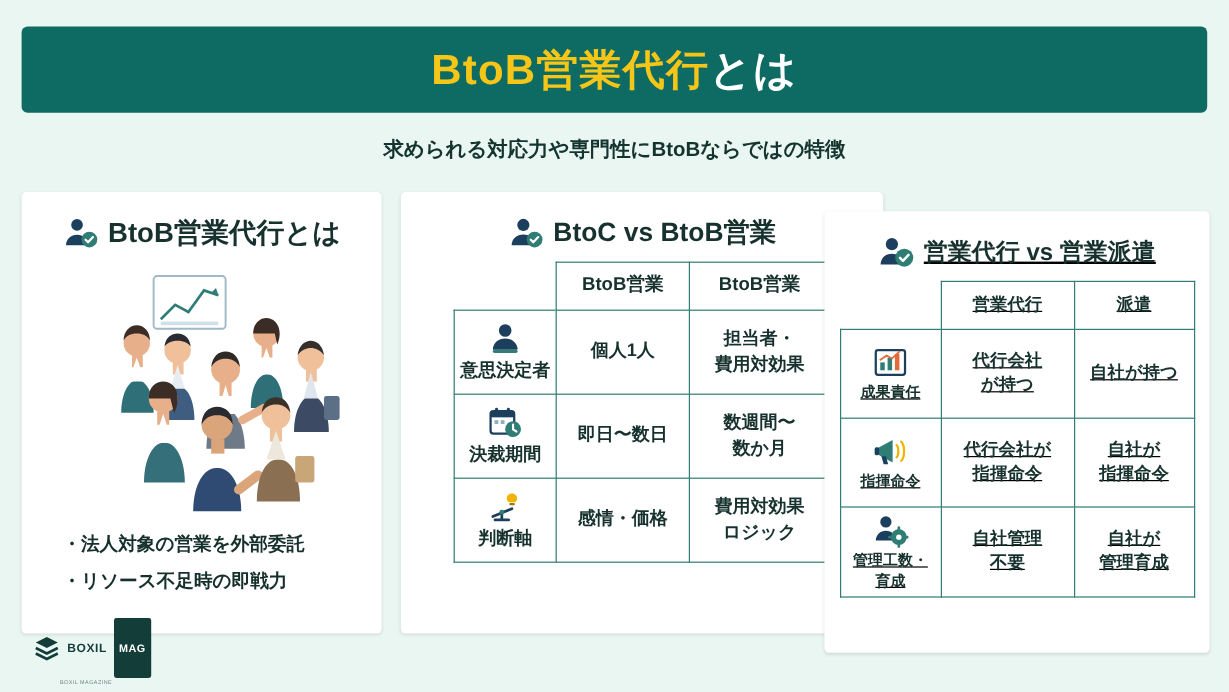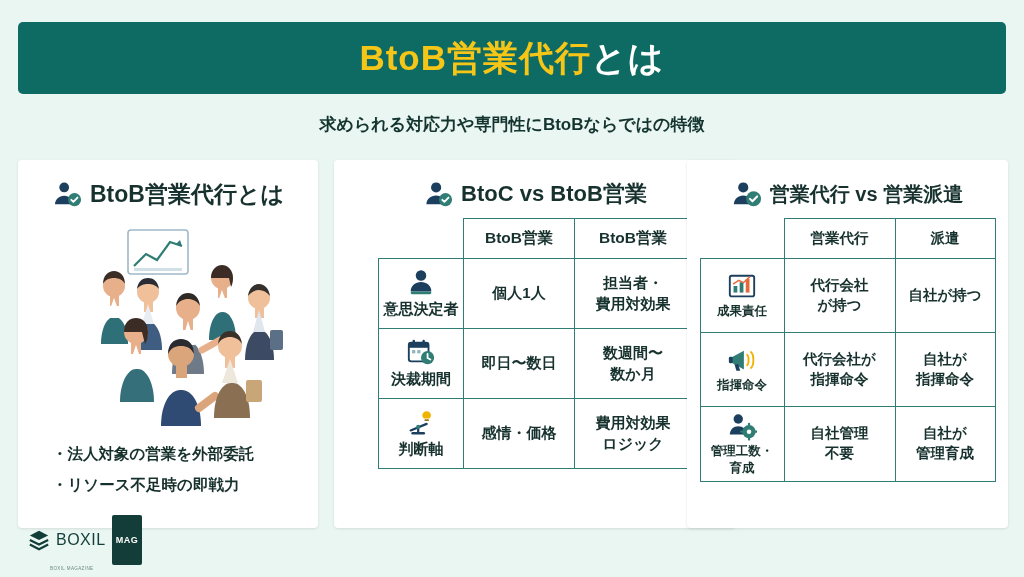--- a/index.html
+++ b/index.html
@@ -44,21 +44,21 @@
   }
   
   .panel {
     position: absolute;
     background: #ffffff;
     border-radius: 4px;
     box-shadow: 0 1px 3px rgba(0,0,0,0.10);
   }
   #panel-1 { left: 18px;  top: 160px; width: 300px; height: 368px; }
   #panel-2 { left: 334px; top: 160px; width: 402px; height: 368px; }
-  #panel-3 { left: 687px; top: 160px; width: 321px; height: 368px; }
+  #panel-3 { left: 687px; top: 176px; width: 321px; height: 368px; text-decoration: underline; }
 
   .panel-head {
     display: flex;
     align-items: center;
     justify-content: center;
     gap: 8px;
     padding-top: 16px;
     height: 52px;
   }
   .panel-head .head-text {
@@ -135,22 +135,22 @@
   
   .logo {
     position: absolute;
     left: 28px; bottom: 12px;
     display: flex;
     align-items: center;
     gap: 6px;
   }
   .logo-mark { width: 22px; height: 22px; }
   .logo-text {
-    font-size: 16px;
-    font-weight: normal;
+    font-size: 10px;
+    font-weight: bold;
     color: #123d38;
     letter-spacing: 0.5px;
   }
   .logo-badge {
     background: #123d38;
     color: #fff;
     font-size: 9px;
     font-weight: bold;
     padding: 20px 4px;
     border-radius: 2px;

